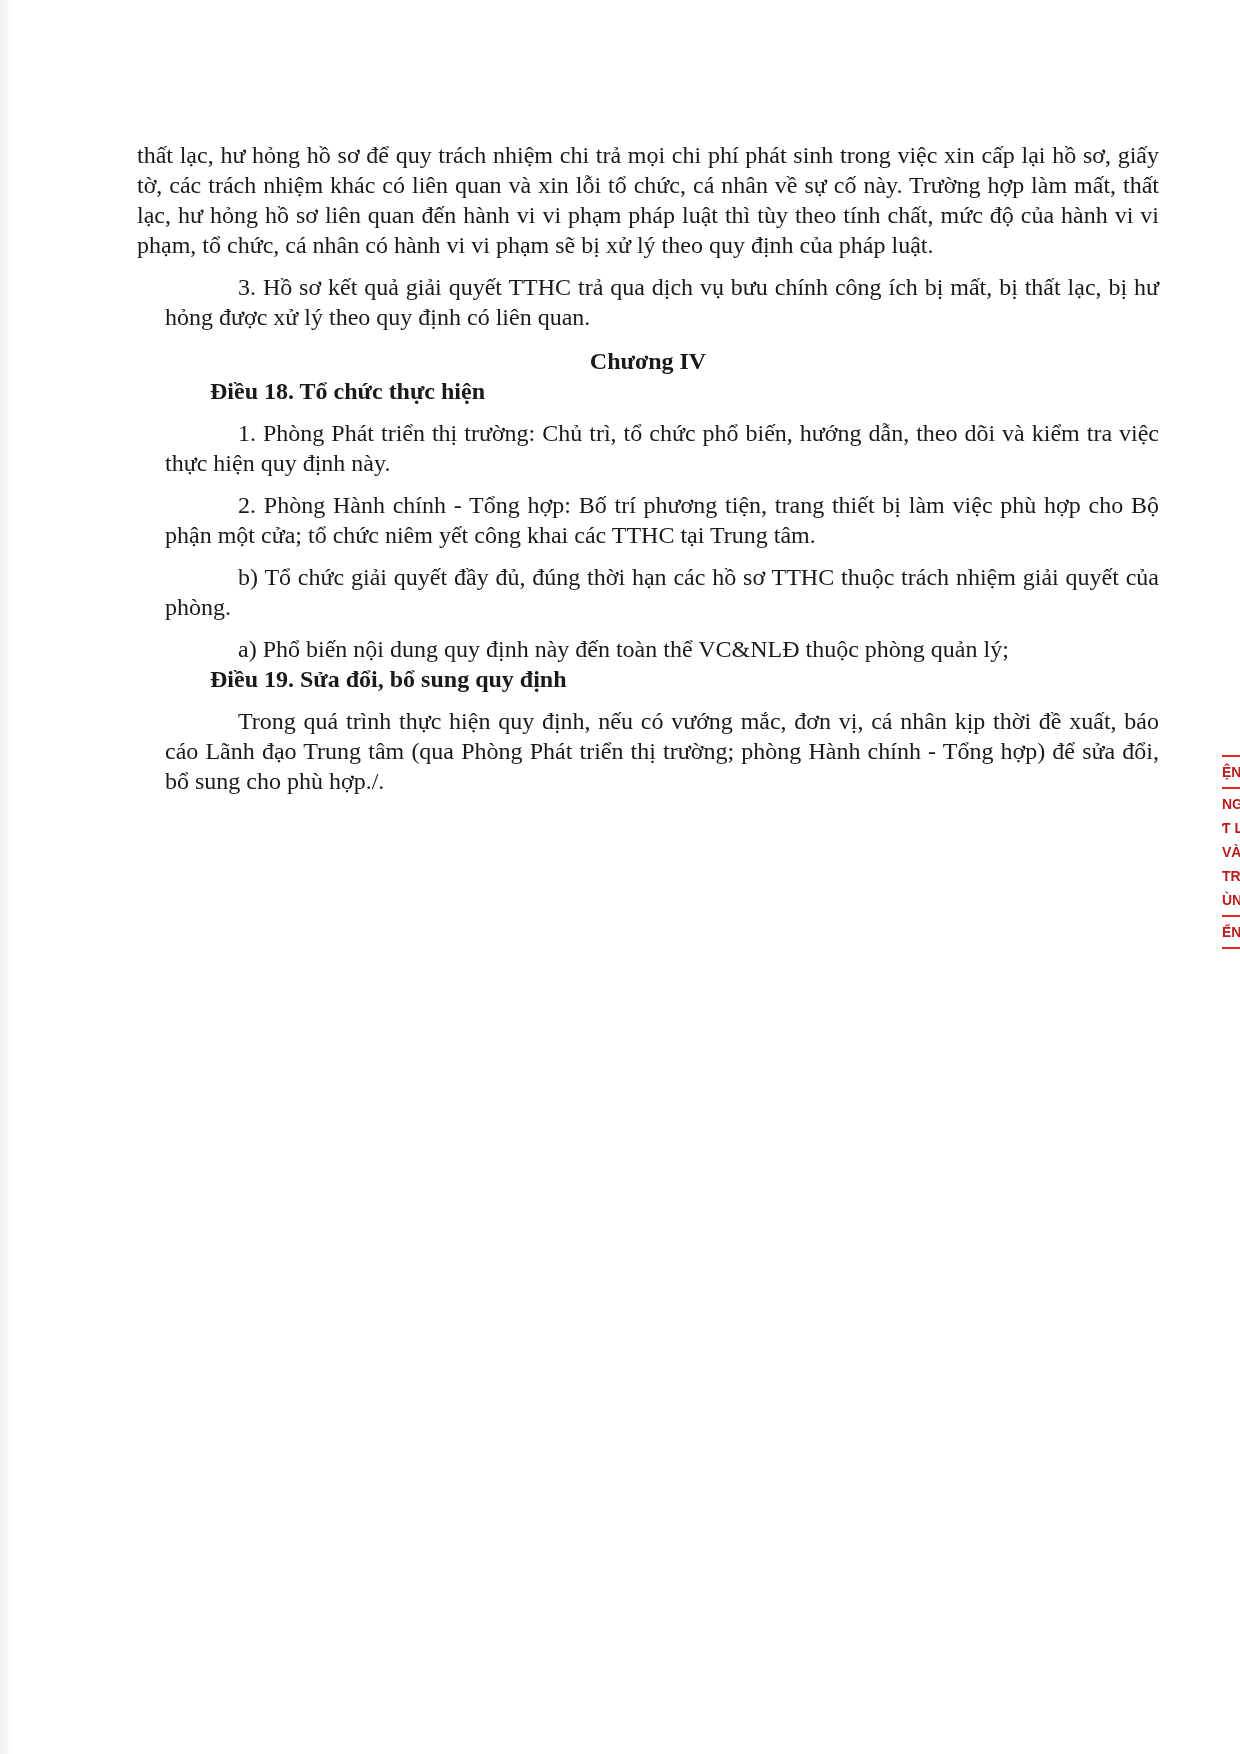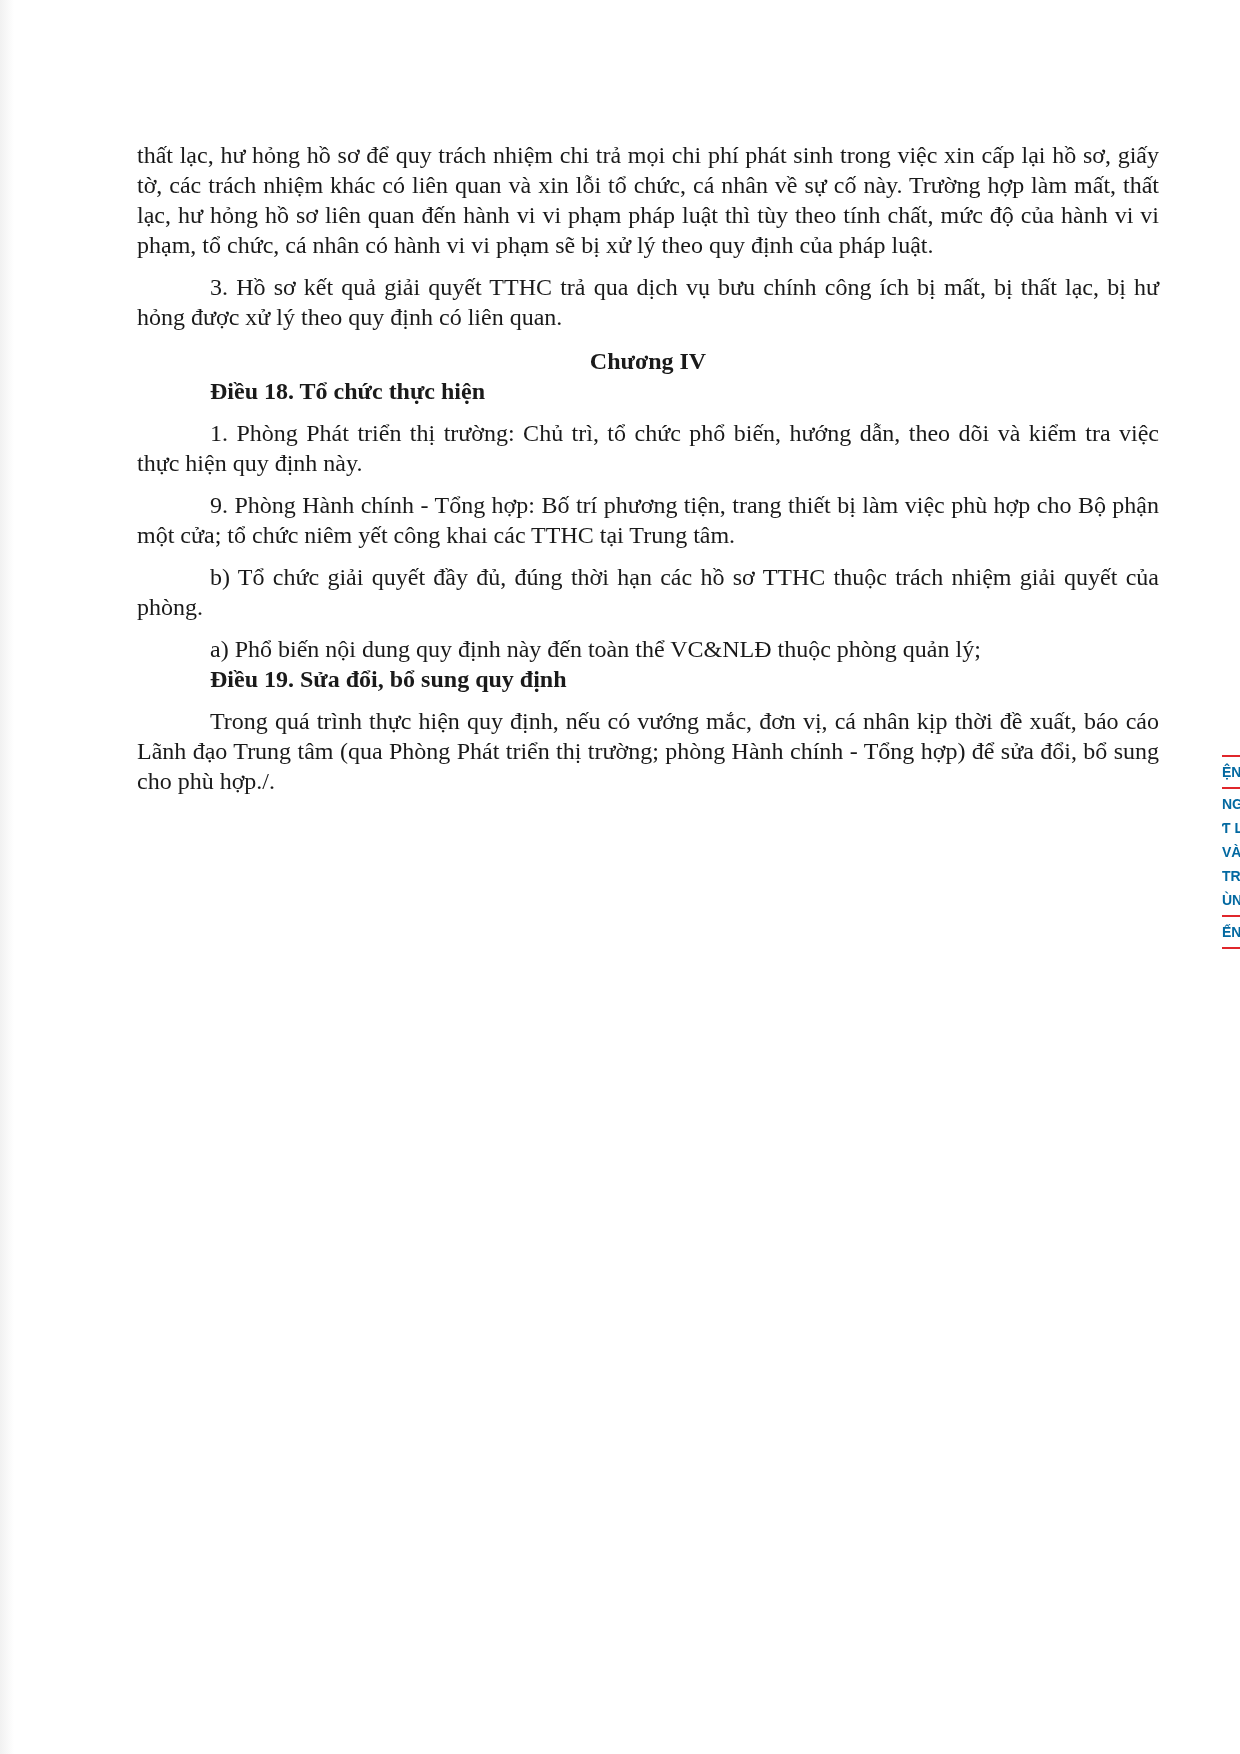--- a/index.html
+++ b/index.html
@@ -19,21 +19,21 @@
     .content {
       position: absolute;
       left: 137px;
       top: 140px;
       width: 1022px;
       font-size: 24px;
       line-height: 30px;
     }
     p { margin: 0; text-align: justify; }
     .p-cont { margin-bottom: 0; }
-    .indent { text-indent: 73px; }
+    .indent { text-indent: 73px; margin-left: 28px; }
     .gap { margin-top: 12px; }
     .chapter {
       text-align: center;
       font-weight: bold;
       margin-top: 14px;
       font-size: 24px;
     }
     .chapter-title {
       text-align: center;
       font-weight: bold;
@@ -45,21 +45,21 @@
       font-weight: bold;
       text-indent: 73px;
     }
     .stamp {
       position: absolute;
       left: 1222px;
       top: 752px;
       width: 18px;
       height: 210px;
       overflow: hidden;
-      color: #0369a1;
+      color: #b91c1c;
       font-family: "Liberation Sans", "DejaVu Sans", sans-serif;
       font-weight: bold;
       font-size: 14px;
       line-height: 24px;
     }
     .stamp .rule { border-top: 2px solid #e0262b; width: 18px; margin: 3px 0; }
     .stamp span { display: block; white-space: nowrap; }
   </style>
 </head>
 <body>
@@ -67,21 +67,21 @@
 <div class="page-edge"></div>
 
 <div class="content">
   <p class="p-cont">thất lạc, hư hỏng hồ sơ để quy trách nhiệm chi trả mọi chi phí phát sinh trong việc xin cấp lại hồ sơ, giấy tờ, các trách nhiệm khác có liên quan và xin lỗi tổ chức, cá nhân về sự cố này. Trường hợp làm mất, thất lạc, hư hỏng hồ sơ liên quan đến hành vi vi phạm pháp luật thì tùy theo tính chất, mức độ của hành vi vi phạm, tổ chức, cá nhân có hành vi vi phạm sẽ bị xử lý theo quy định của pháp luật.</p>
   <p class="indent gap">3. Hồ sơ kết quả giải quyết TTHC trả qua dịch vụ bưu chính công ích bị mất, bị thất lạc, bị hư hỏng được xử lý theo quy định có liên quan.</p>
 
   <div class="chapter">Chương IV</div>
 
   <p class="article">Điều 18. Tổ chức thực hiện</p>
   <p class="indent gap">1. Phòng Phát triển thị trường: Chủ trì, tổ chức phổ biến, hướng dẫn, theo dõi và kiểm tra việc thực hiện quy định này.</p>
-  <p class="indent gap">9. Phòng Hành chính - Tổng hợp: Bố trí phương tiện, trang thiết bị làm việc phù hợp cho Bộ phận một cửa; tổ chức niêm yết công khai các TTHC tại Trung tâm.</p>
+  <p class="indent gap">2. Phòng Hành chính - Tổng hợp: Bố trí phương tiện, trang thiết bị làm việc phù hợp cho Bộ phận một cửa; tổ chức niêm yết công khai các TTHC tại Trung tâm.</p>
   <p class="indent gap">b) Tổ chức giải quyết đầy đủ, đúng thời hạn các hồ sơ TTHC thuộc trách nhiệm giải quyết của phòng.</p>
   <p class="indent gap">a) Phổ biến nội dung quy định này đến toàn thể VC&amp;NLĐ thuộc phòng quản lý;</p>
 
   <p class="article">Điều 19. Sửa đổi, bổ sung quy định</p>
   <p class="indent gap">Trong quá trình thực hiện quy định, nếu có vướng mắc, đơn vị, cá nhân kịp thời đề xuất, báo cáo Lãnh đạo Trung tâm (qua Phòng Phát triển thị trường; phòng Hành chính - Tổng hợp) để sửa đổi, bổ sung cho phù hợp./.</p>
 </div>
 
 <div class="stamp">
   <div class="rule"></div>
   <span>ỆN</span>

